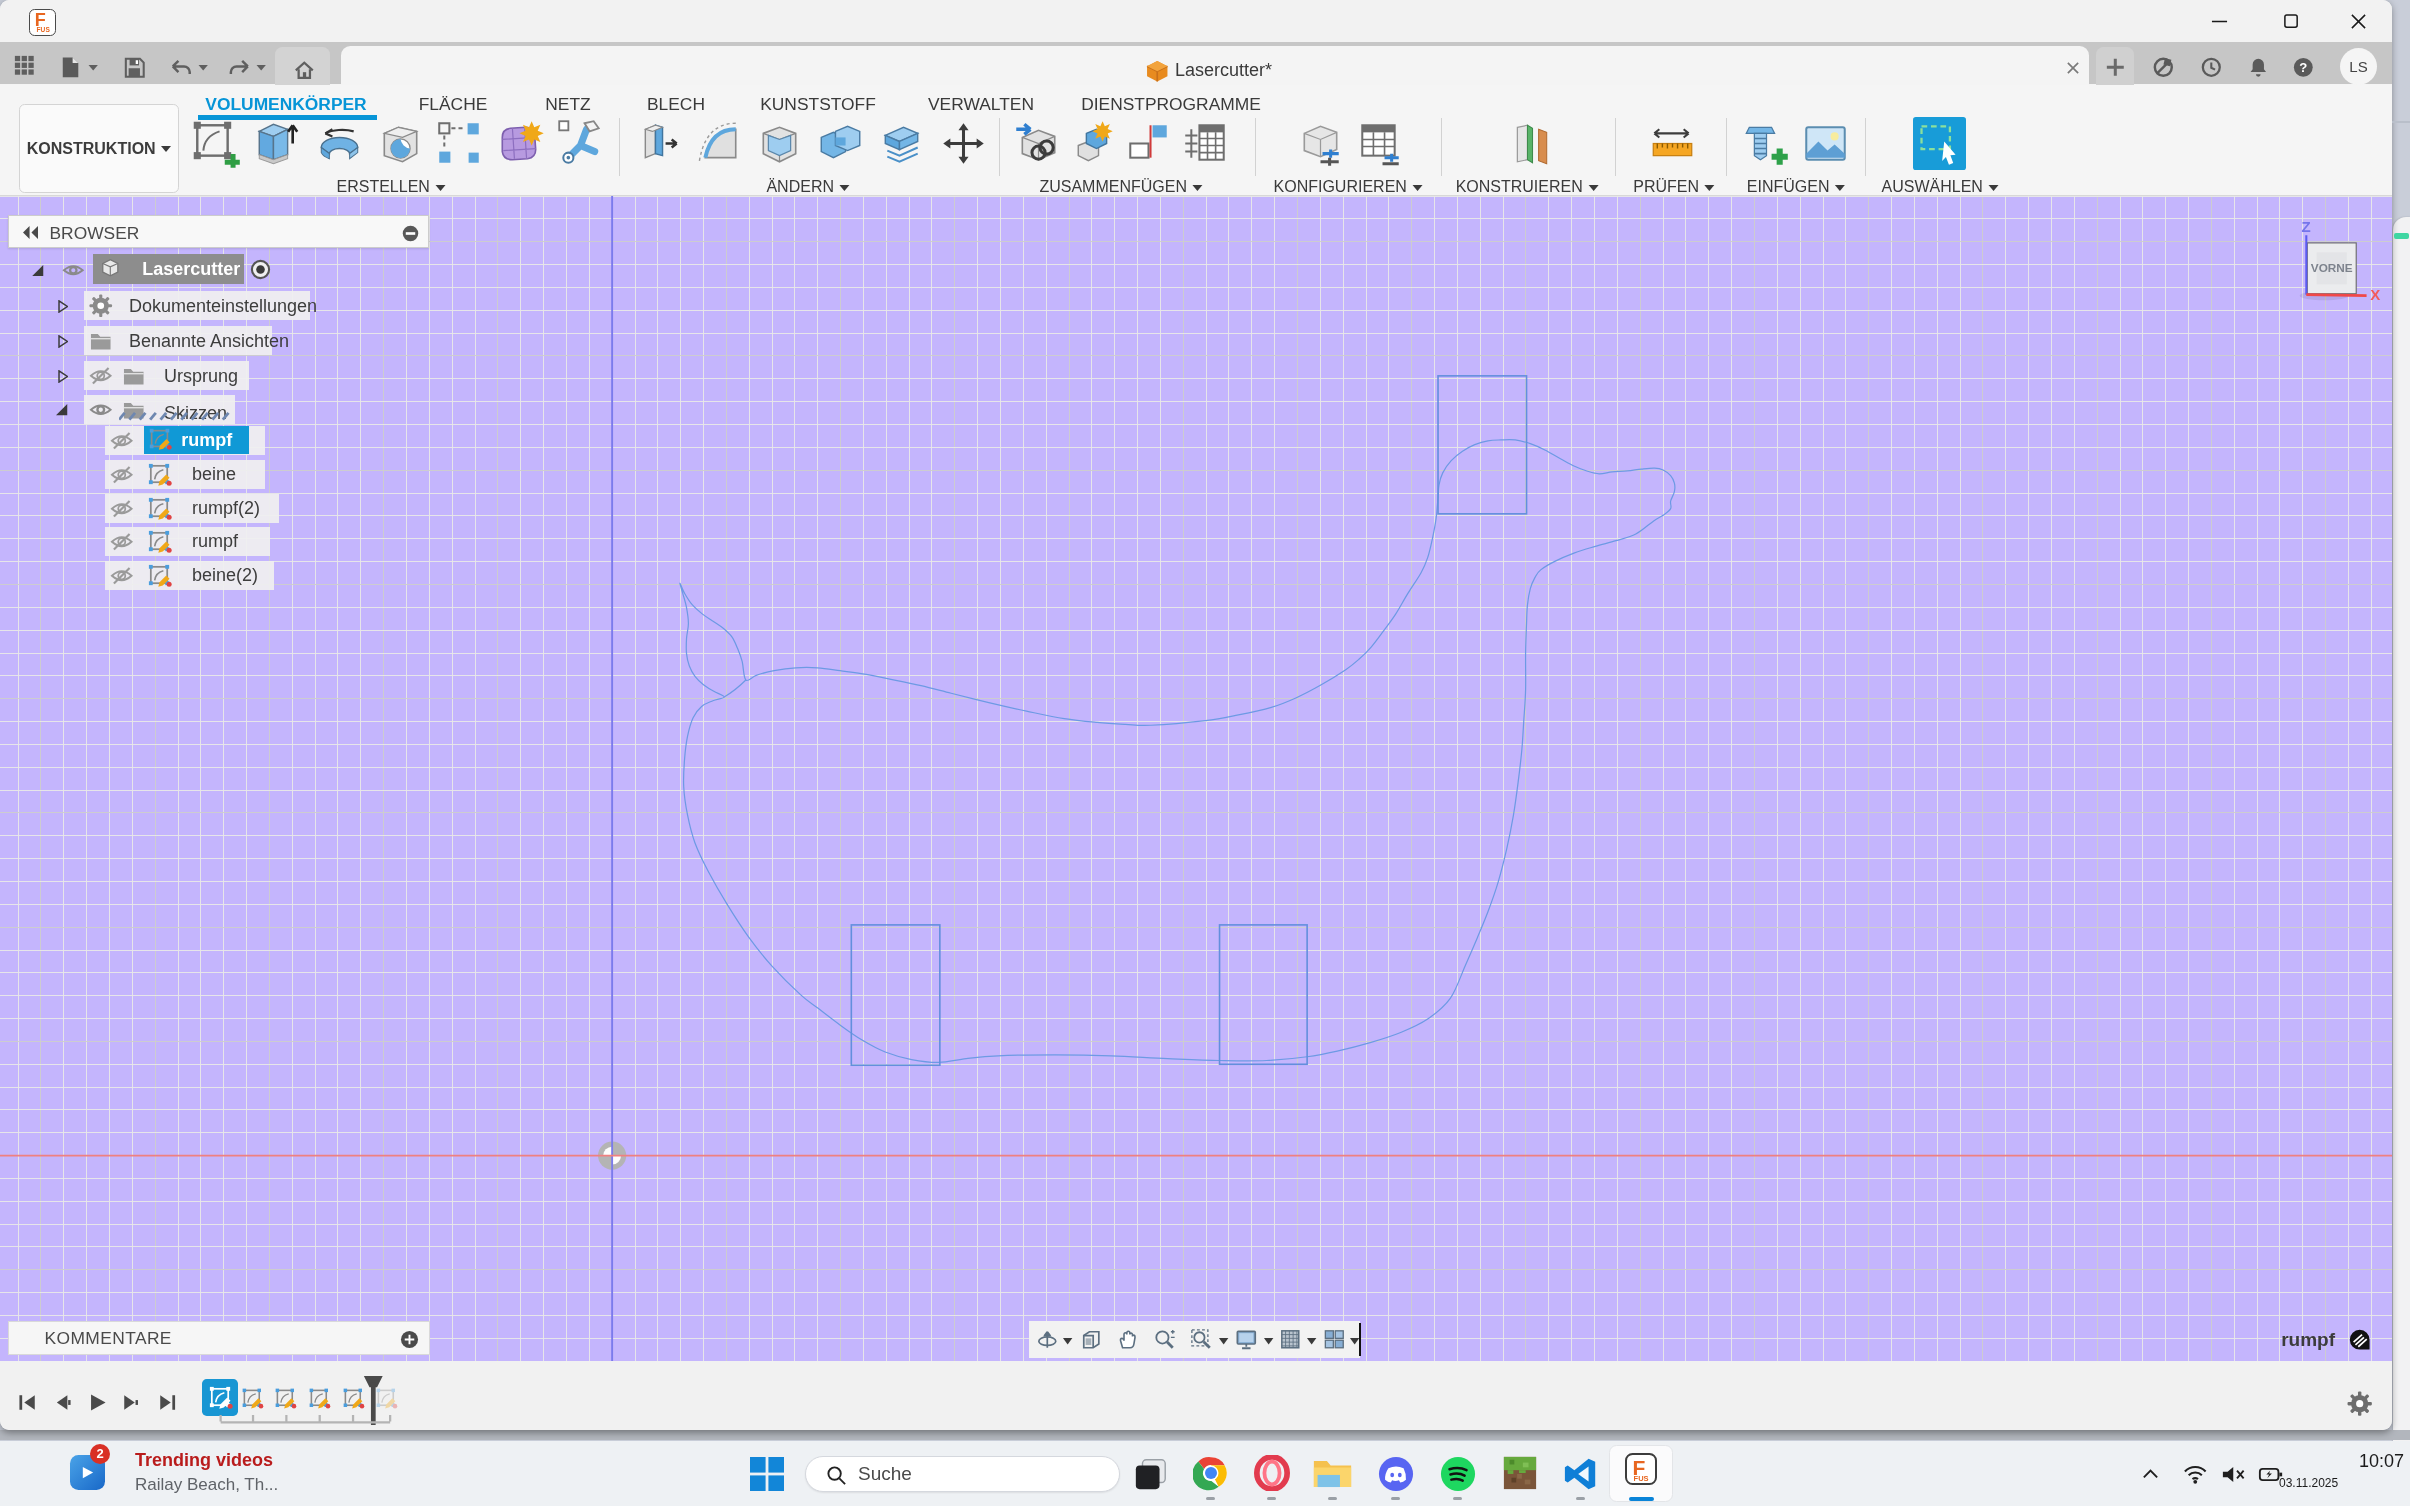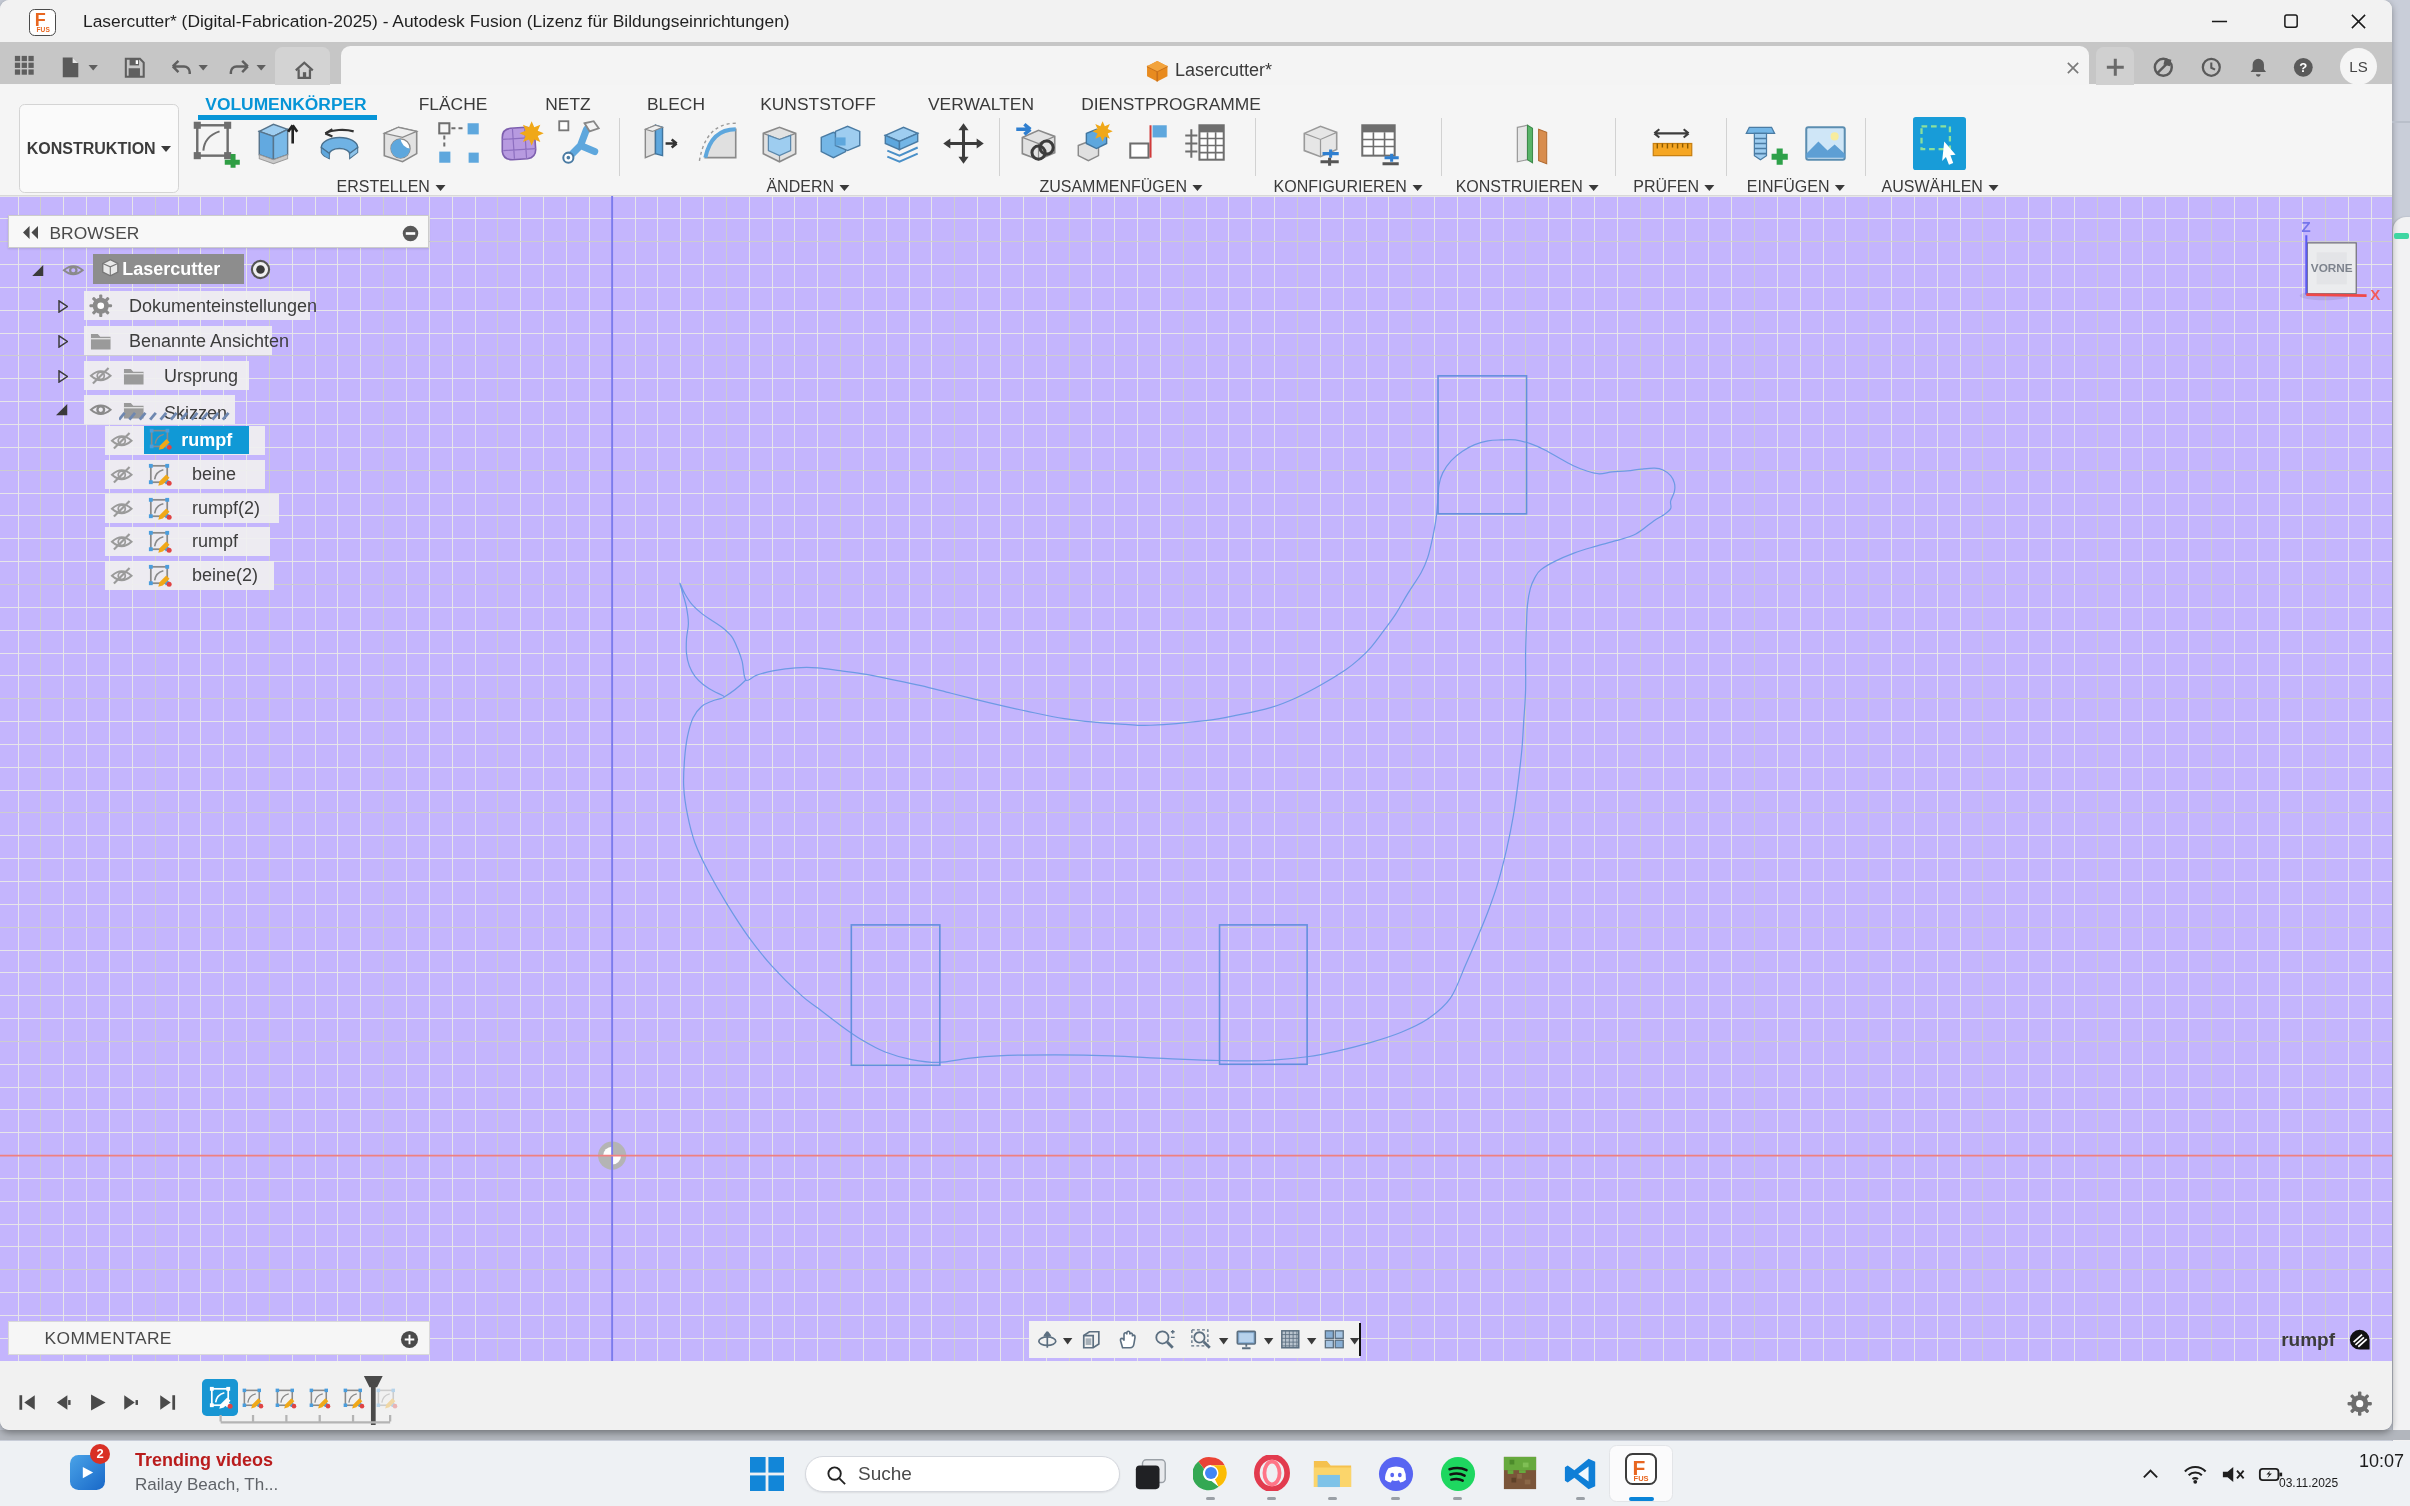--- a/index.html
+++ b/index.html
@@ -35,21 +35,20 @@
 <div class="abs" style="left:2392px;top:121px;width:19px;height:1.9px;background:#b9bfca;z-index:40"></div>
 <div id="deskcard"></div>
 <div class="abs" style="left:2394px;top:233px;width:15px;height:5.6px;background:#3fd6a2;border-radius:1.9px;z-index:50"></div>
 <div class="abs" style="left:0;top:1430px;width:2411px;height:10.4px;background:#b2b6bd"></div>
 <div id="win">
   <div id="titlebar">
       <div class="abs" style="left:29px;top:8.5px;width:27px;height:27px;border:1.9px solid #4a4a4a;border-radius:5.6px;background:#fff">
         <div class="abs" style="left:4.7px;top:0.9px;font-size:18px;font-weight:bold;color:#e8661f">F</div>
         <div class="abs" style="left:6.6px;top:16px;font-size:6.6px;font-weight:bold;color:#e8661f">FUS</div>
       </div>
-      <div id="titletext">Lasercutter* (Digital-Fabrication-2025) - Autodesk Fusion (Lizenz für Bildungseinrichtungen)</div>
       <svg class="abs" style="left:2211px;top:13px" width="17" height="17" viewBox="0 0 18 18">
         <line x1="1" y1="9" x2="17" y2="9" stroke="#1a1a1a" stroke-width="1.6"></line>
       </svg>
       <svg class="abs" style="left:2283px;top:13px" width="17" height="17" viewBox="0 0 18 18">
         <rect x="2" y="2" width="13" height="13" rx="2" fill="none" stroke="#1a1a1a" stroke-width="1.6"></rect>
       </svg>
       <svg class="abs" style="left:2350px;top:13px" width="17" height="17" viewBox="0 0 18 18">
         <path d="M2 2 L16 16 M16 2 L2 16" stroke="#1a1a1a" stroke-width="1.6"></path>
       </svg>
     </div>
@@ -499,21 +498,21 @@
           </svg>
           <div class="abs" style="left:34px;top:2.8px"><svg width="22.6" height="22.6" viewBox="0 0 24 24" style="">
               <path d="M2 12 Q12 3.5 22 12 Q12 20.5 2 12 Z" fill="none" stroke="#8a8a8a" stroke-width="2"></path>
 <circle cx="12" cy="12" r="3.4" fill="none" stroke="#8a8a8a" stroke-width="2.4"></circle>
             </svg></div>
           <div class="abs" style="left:65px;top:-1.9px;width:151px;height:30px;background:#8d8d8d;display:flex;align-items:center">
             <span style="margin-left:5.6px"><svg width="22.6" height="22.6" viewBox="0 0 24 24" style="">
                 <path d="M4 8 L12 4 L20 8 L20 17 L12 21 L4 17 Z" fill="#e8e8e8" stroke="#777" stroke-width="1.4"></path>
 <path d="M4 8 L12 11.5 L20 8 M12 11.5 L12 21" fill="none" stroke="#777" stroke-width="1.2"></path>
               </svg></span>
-            <span style="margin-left:1px;font-size:18px;font-weight:bold;color:#fff">Lasercutter</span>
+            <span style="margin-left:21px;font-size:18px;font-weight:bold;color:#fff">Lasercutter</span>
           </div>
           <svg class="abs" style="left:222px;top:2.8px" width="21" height="21" viewBox="0 0 22 22">
             <circle cx="11" cy="11" r="9" fill="#f0f0f0" stroke="#555" stroke-width="2.2"></circle>
             <circle cx="11" cy="11" r="4.5" fill="#3a3a3a"></circle>
           </svg>
         </div>
         <div class="abs" style="left:0;top:95px;width:443px;height:29px">
           <div class="abs" style="left:84px;top:0;width:226px;height:29px;background:rgba(240,240,240,.92)"></div>
           <svg class="abs" style="left:58px;top:8.5px" width="10.4" height="13" viewBox="0 0 11 14">
             <path d="M1 1 L10 7 L1 13 Z" fill="none" stroke="#3a3a3a" stroke-width="1.6"></path>

